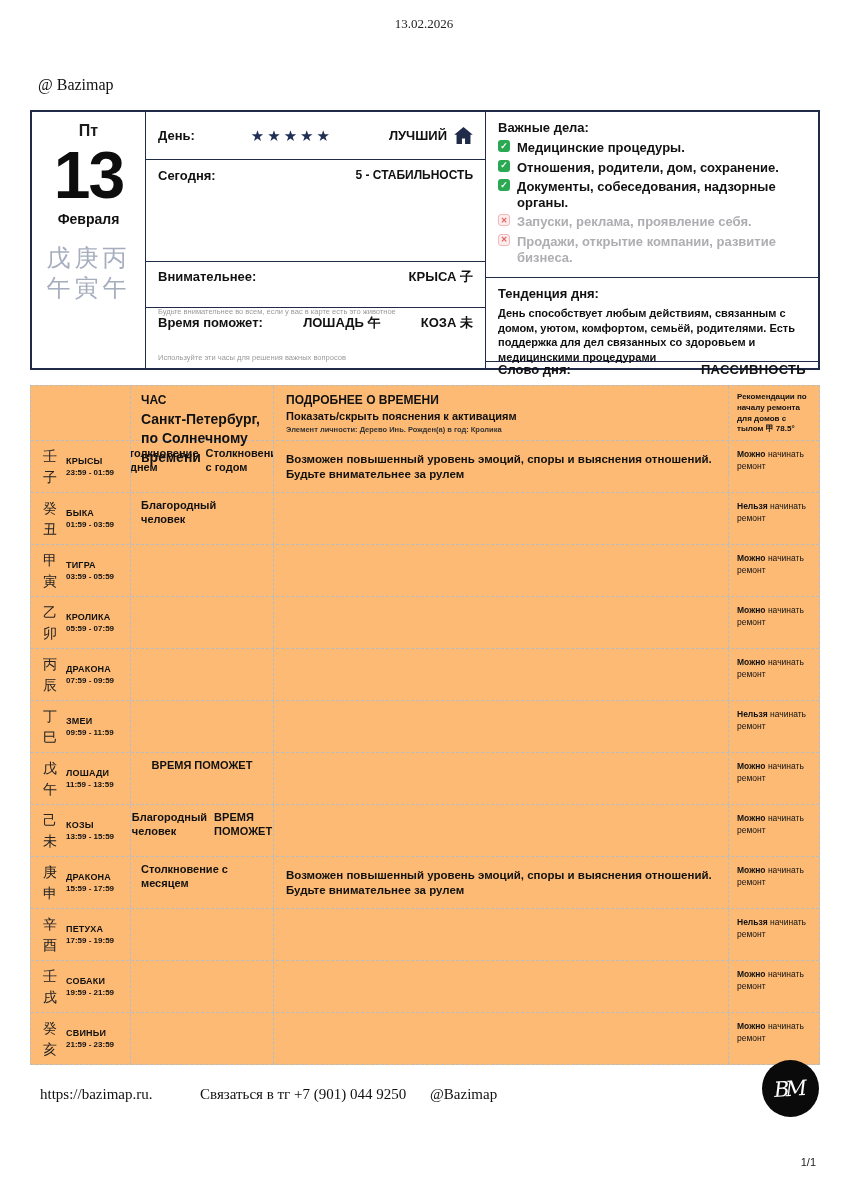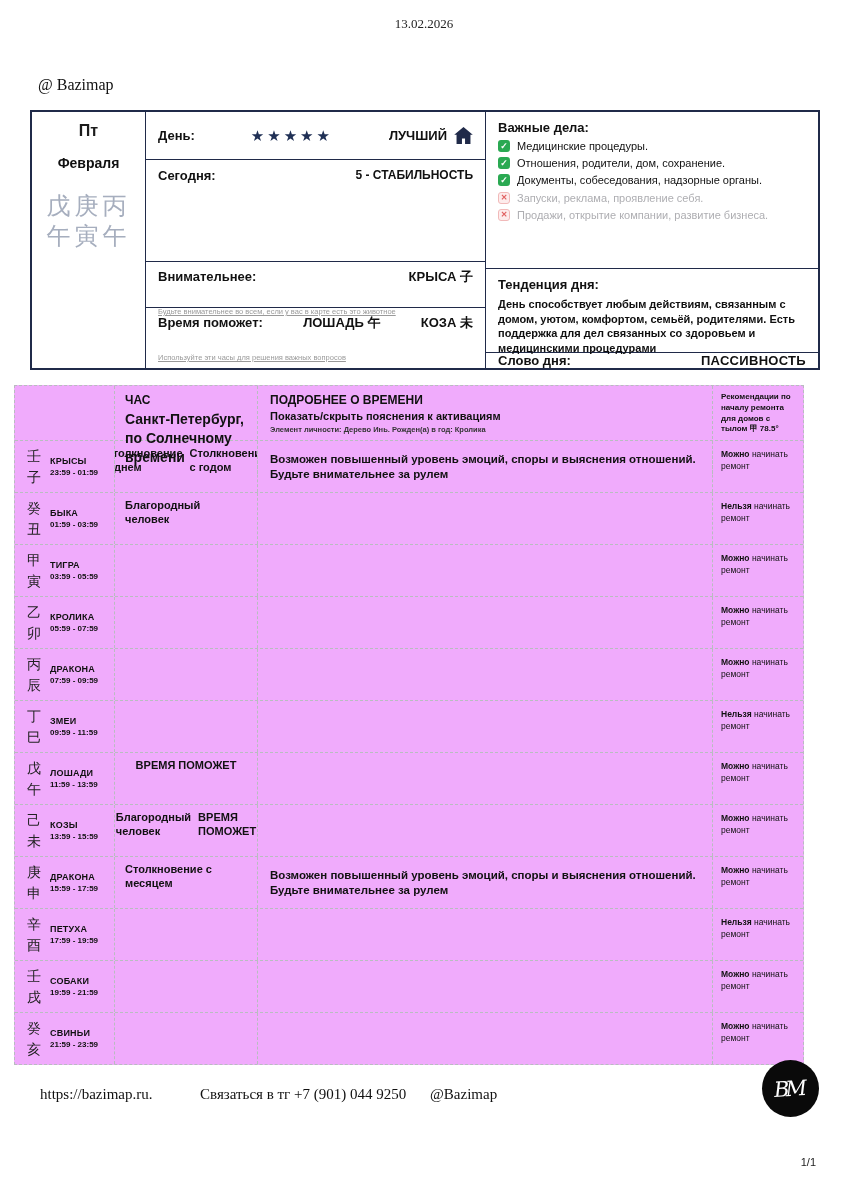--- a/index.html
+++ b/index.html
@@ -9,66 +9,66 @@
   }
 
   .top-date{position:absolute;top:16px;left:0;right:0;text-align:center;
     font-family:"Liberation Serif",serif;font-size:13px;color:#222;}
   .brand{position:absolute;top:76px;left:38px;font-family:"Liberation Serif",serif;font-size:16px;color:#111;}
 
   
   .header-box{position:absolute;left:30px;top:110px;width:790px;height:260px;
     border:2px solid #202a49;box-sizing:border-box;display:flex;background:#fff;}
   .date-col{width:114px;border-right:1.5px solid #202a49;box-sizing:border-box;
-    display:flex;flex-direction:column;align-items:center;padding-top:10px;gap:12px;}
+    display:flex;flex-direction:column;align-items:center;padding-top:10px;}
   .weekday{font-size:16px;font-weight:bold;color:#1c1c1c;}
   .daynum{font-size:66px;font-weight:800;line-height:1;letter-spacing:-2px;margin-top:2px;color:#0d0d0d;}
   .month{font-size:14px;font-weight:bold;margin-top:3px;}
-  .pillars{margin-top:8px;font-family:"DejaVu Serif",serif;font-size:24px;color:#a6aebe;
+  .pillars{margin-top:16px;font-family:"DejaVu Serif",serif;font-size:24px;color:#a6aebe;
     letter-spacing:4px;line-height:1.25;text-align:right;}
 
   .mid-col{width:340px;border-right:1.5px solid #202a49;box-sizing:border-box;
     display:flex;flex-direction:column;}
   .mrow{border-bottom:1.5px solid #202a49;box-sizing:border-box;}
   .mrow:last-child{border-bottom:none;}
   .mrow1{height:48px;display:flex;align-items:center;justify-content:space-between;padding:16px 12px;}
   .mrow2{height:112px;display:flex;justify-content:space-between;align-items:flex-start;padding:8px 12px;}
   .mrow3{height:46px;padding:6px 12px;}
   .mrow4{flex:1;padding:6px 12px;}
   .lbl{font-size:13px;font-weight:bold;}
   .mline{display:flex;justify-content:space-between;align-items:baseline;}
   .val{font-size:13px;font-weight:bold;}
   .stars{font-size:15px;color:#203055;letter-spacing:3px;white-space:nowrap;}
   .quality-wrap{display:flex;align-items:center;gap:7px;}
   .quality{font-size:13px;font-weight:bold;}
   .today-val{font-size:12px;font-weight:bold;}
-  .note{font-size:7.5px;color:#9a9a9a;margin-top:21px;text-decoration:underline;}
+  .note{font-size:7.5px;color:#9a9a9a;margin-top:21px;}
 
   .right-col{flex:1;display:flex;flex-direction:column;}
   .rrow{border-bottom:1.5px solid #202a49;box-sizing:border-box;padding:8px 12px;}
   .rrow1{height:176px;}
   .rrow2{height:84px;}
   .rrow3{flex:1;border-bottom:none;display:flex;align-items:center;justify-content:space-between;padding:0 12px;}
   .rtitle{font-weight:bold;font-size:13px;margin-bottom:5px;}
   .rrow3 .rtitle{margin:0;}
   .imp-item{display:flex;align-items:flex-start;gap:7px;margin:4px 0;line-height:1.2;}
   .imp-icon{width:12px;height:12px;border-radius:3px;flex:0 0 auto;display:inline-flex;
     align-items:center;justify-content:center;font-size:9px;font-weight:bold;margin-top:0;}
   .imp-item.good .imp-icon{background:#2aa952;color:#fff;}
   .imp-item.good .imp-icon::after{content:"✓";}
   .imp-item.bad .imp-icon{background:#fdecec;border:1px solid #f1b9b9;color:#e06060;box-sizing:border-box;}
   .imp-item.bad .imp-icon::after{content:"✕";font-size:8px;}
-  .imp-text{font-size:11px;font-weight:normal;color:#111;}
+  .imp-text{font-size:13px;font-weight:bold;color:#111;}
   .imp-item.bad .imp-text{color:#aeaeb2;}
   .trend-text{font-size:11px;font-weight:bold;line-height:1.32;color:#0f0f0f;}
   .word-val{font-size:13px;font-weight:bold;letter-spacing:0.3px;}
 
   
-  .htable{position:absolute;left:14px;top:385px;width:790px;box-sizing:border-box;
-    border:1px dashed #b9bcc0;background:#f0abfc;}
+  .htable{position:absolute;left:30px;top:385px;width:790px;box-sizing:border-box;
+    border:1px dashed #b9bcc0;background:#fdba74;}
   .thead,.trow{display:grid;grid-template-columns:100px 143px 455px 88px;}
   .thead{height:54px;border-bottom:1px dashed #b9bcc0;}
   .trow{height:51px;border-bottom:1px dashed #b9bcc0;}
   .trow:last-of-type{border-bottom:none;}
   .tc{border-right:1px dashed #b9bcc0;box-sizing:border-box;overflow:hidden;}
   .tc4{border-right:none;}
   .th1{border-right:1px dashed #b9bcc0;}
   .th2{border-right:1px dashed #b9bcc0;padding:7px 10px;box-sizing:border-box;}
   .th3{border-right:1px dashed #b9bcc0;padding:7px 12px;box-sizing:border-box;}
   .th4{padding:6px 8px;box-sizing:border-box;font-size:8px;font-weight:bold;line-height:1.35;}
@@ -103,20 +103,21 @@
 </head>
 <body>
 
 <div class="top-date">13.02.2026</div>
 <div class="brand">@ Bazimap</div>
 
 <div class="header-box">
 
   <div class="date-col">
     <div class="weekday">Пт</div>
+    <div class="daynum">13</div>
     <div class="month">Февраля</div>
     <div class="pillars">
       <div>戊庚丙</div>
       <div>午寅午</div>
     </div>
   </div>
 
   <div class="mid-col">
     <div class="mrow mrow1">
       <span class="lbl">День:</span>

